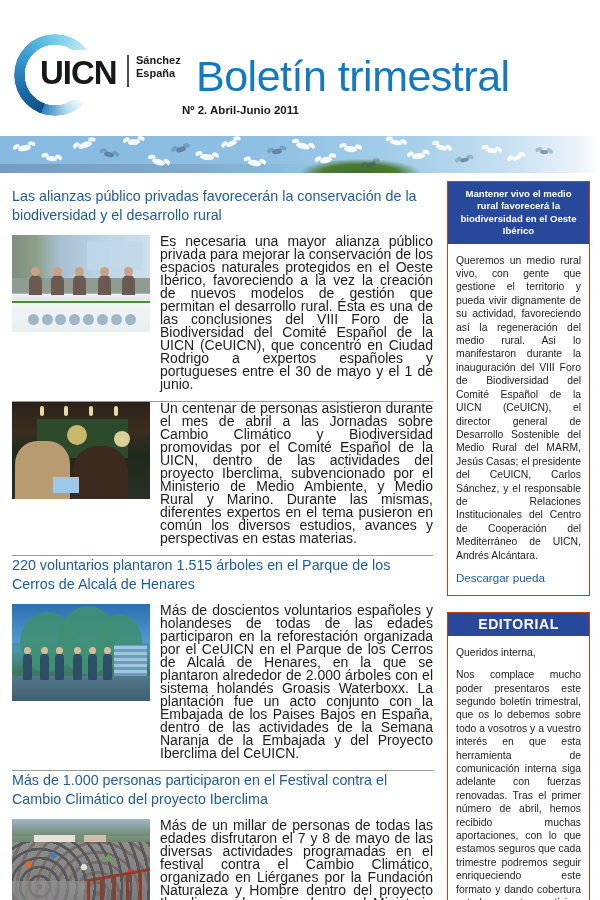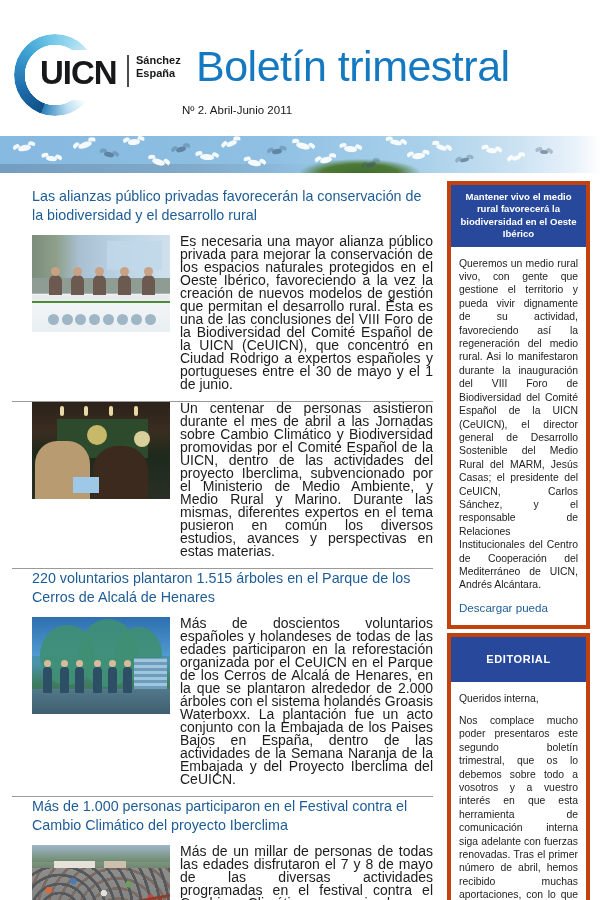--- a/index.html
+++ b/index.html
@@ -85,33 +85,33 @@
     left: 122px;
     top: 22px;
     font-size: 11px;
     font-weight: bold;
     line-height: 12.5px;
     color: #17181a;
   }
   .brand-title {
     position: absolute;
     left: 196px;
-    top: 42px;
+    top: 52px;
     font-size: 43px;
     line-height: 48px;
     color: #1479c0;
     letter-spacing: -0.5px;
     white-space: nowrap;
   }
   .brand-issue {
     position: absolute;
     left: 182px;
     top: 104px;
     font-size: 11.5px;
-    font-weight: normal;
+    font-weight: bold;
     color: #17181a;
   }
 
   
   .bird-banner {
     position: relative;
     height: 37px;
     width: 600px;
     overflow: hidden;
     background: linear-gradient(90deg, #86b9e0 0%, #8fc0e3 45%, #a8d0ea 70%, #cbe2f2 86%, #e9f2fa 96%, #ffffff 100%);
@@ -165,21 +165,21 @@
     padding: 14px 12px 0 12px;
     box-sizing: border-box;
   }
   .col-side {
     width: 155px;
     padding: 8px 10px 0 2px;
     box-sizing: border-box;
   }
 
   
-  .article { margin-bottom: 2px; margin-left: 20px; }
+  .article { margin-bottom: 2px; }
   .art-sep {
     border: 0;
     border-top: 1px solid #9a9a9a;
     margin: 10px 0 0 0;
   }
   .art-title {
     color: #1d5c96;
     font-size: 14.3px;
     line-height: 19px;
     margin: 0 0 10px 0;
@@ -252,37 +252,37 @@
       repeating-radial-gradient(circle at 62% 70%, #7b6b62 0 2.5px, transparent 3px, transparent 10px),
       linear-gradient(180deg,#8e8f8b 0%,#77787a 100%);
   }
   .photo-festival .fence { position:absolute; right:0; bottom:0; width:46%; height:46%;
     background:repeating-linear-gradient(90deg,#8e3c2c 0 3px, transparent 3px 13px);
     border-top:3px solid #8e3c2c; transform:skewY(-10deg); transform-origin:right bottom; }
   .photo-festival .road { position:absolute; left:0; bottom:6%; width:56%; height:30%; background:linear-gradient(180deg,#9b9c9a 0%,#88898a 100%); opacity:.55; }
 
   
   .side-box {
-    border: 4px solid #c2410c;
-    margin-bottom: 4px;
+    border: 1px solid #c2410c;
+    margin-bottom: 16px;
     background: #ffffff;
   }
   .side-box-head {
     background: #27489b;
     color: #ffffff;
     font-weight: bold;
     font-size: 9.6px;
     line-height: 12.4px;
     text-align: center;
     padding: 6px 6px;
   }
   .side-box-head.editorial {
-    font-size: 11px;
+    font-size: 14px;
     letter-spacing: .6px;
-    padding: 16px 6px;
+    padding: 5px 6px;
   }
   .side-box-body {
     padding: 10px 8px 10px 8px;
     font-size: 10.4px;
     line-height: 13.4px;
     text-align: justify;
     color: #1c1c1c;
   }
   .side-box-body p { margin: 0 0 9px 0; }
   .side-box-body p:last-child { margin-bottom: 0; }

